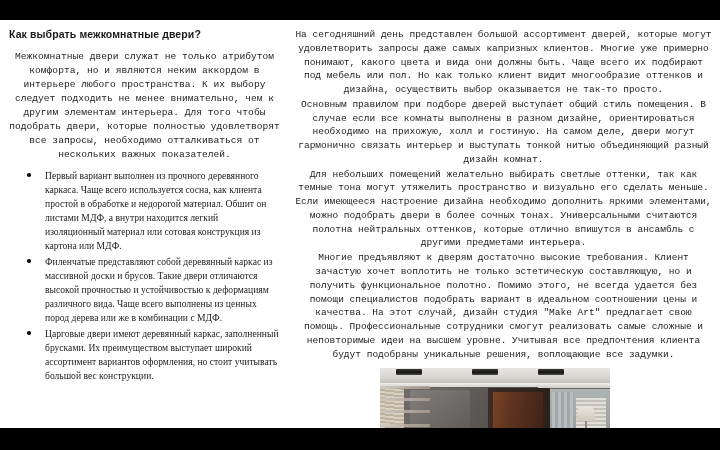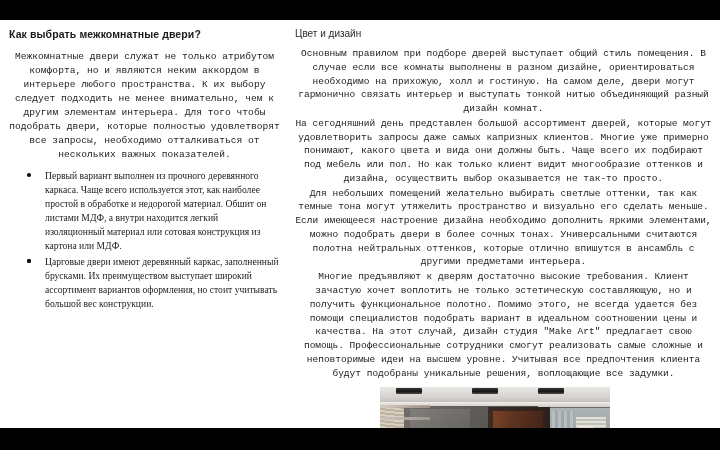--- a/index.html
+++ b/index.html
@@ -289,38 +289,38 @@
       <div class="col-left">
         <h1 class="doc-title">Как выбрать межкомнатные двери?</h1>
 
         <p class="body-text">Межкомнатные двери служат не только атрибутом комфорта, но и являются неким аккордом в интерьере любого пространства. К их выбору следует подходить не менее внимательно, чем к другим элементам интерьера. Для того чтобы подобрать двери, которые полностью удовлетворят все запросы, необходимо отталкиваться от нескольких важных показателей.</p>
 
 
 
         <ul class="feature-list">
           <li>
             <span class="bullet-dot"></span>
-            <span>Первый вариант выполнен из прочного деревянного каркаса. Чаще всего используется этот, как наиболее простой в обработке и недорогой материал. Обшит он листами МДФ, а внутри находится легкий изоляционный материал или сотовая конструкция из картона или МДФ.</span>
+            <span>Первый вариант выполнен из прочного деревянного каркаса. Чаще всего используется сосна, как клиента простой в обработке и недорогой материал. Обшит он листами МДФ, а внутри находится легкий изоляционный материал или сотовая конструкция из картона или МДФ.</span>
           </li>
           <li>
             <span class="bullet-dot"></span>
+            <span>Филенчатые представляют собой деревянный каркас из массивной доски и брусов. Такие двери отличаются высокой прочностью и устойчивостью к деформациям различного вида. Чаще всего выполнены из ценных пород дерева или же в комбинации с МДФ.</span>
           </li>
           <li>
             <span class="bullet-dot"></span>
             <span>Царговые двери имеют деревянный каркас, заполненный брусками. Их преимуществом выступает широкий ассортимент вариантов оформления, но стоит учитывать большой вес конструкции.</span>
           </li>
 
         </ul>
       </div>
 
       <div class="col-right">
-        <h2 class="section-title first">Цвет и дизайн</h2>
-
+
+        <p class="body-text">На сегодняшний день представлен большой ассортимент дверей, которые могут удовлетворить запросы даже самых капризных клиентов. Многие уже примерно понимают, какого цвета и вида они должны быть. Чаще всего их подбирают под мебель или пол. Но как только клиент видит многообразие оттенков и дизайна, осуществить выбор оказывается не так-то просто.</p>
         <p class="body-text">Основным правилом при подборе дверей выступает общий стиль помещения. В случае если все комнаты выполнены в разном дизайне, ориентироваться необходимо на прихожую, холл и гостиную. На самом деле, двери могут гармонично связать интерьер и выступать тонкой нитью объединяющий разный дизайн комнат.</p>
-        <p class="body-text">На сегодняшний день представлен большой ассортимент дверей, которые могут удовлетворить запросы даже самых капризных клиентов. Многие уже примерно понимают, какого цвета и вида они должны быть. Чаще всего их подбирают под мебель или пол. Но как только клиент видит многообразие оттенков и дизайна, осуществить выбор оказывается не так-то просто.</p>
         <p class="body-text">Для небольших помещений желательно выбирать светлые оттенки, так как темные тона могут утяжелить пространство и визуально его сделать меньше. Если имеющееся настроение дизайна необходимо дополнить яркими элементами, можно подобрать двери в более сочных тонах. Универсальными считаются полотна нейтральных оттенков, которые отлично впишутся в ансамбль с другими предметами интерьера.</p>
         <p class="body-text">Многие предъявляют к дверям достаточно высокие требования. Клиент зачастую хочет воплотить не только эстетическую составляющую, но и получить функциональное полотно. Помимо этого, не всегда удается без помощи специалистов подобрать вариант в идеальном соотношении цены и качества. На этот случай, дизайн студия "Make Art" предлагает свою помощь. Профессиональные сотрудники смогут реализовать самые сложные и неповторимые идеи на высшем уровне. Учитывая все предпочтения клиента будут подобраны уникальные решения, воплощающие все задумки.</p>
 
         <div class="photo-wrap">
           <div class="photo">
             <div class="ph-ceiling"></div>
             <div class="ph-ceil-light l1"></div>
             <div class="ph-ceil-light l2"></div>
             <div class="ph-ceil-light l3"></div>
             <div class="ph-cornice"></div>

